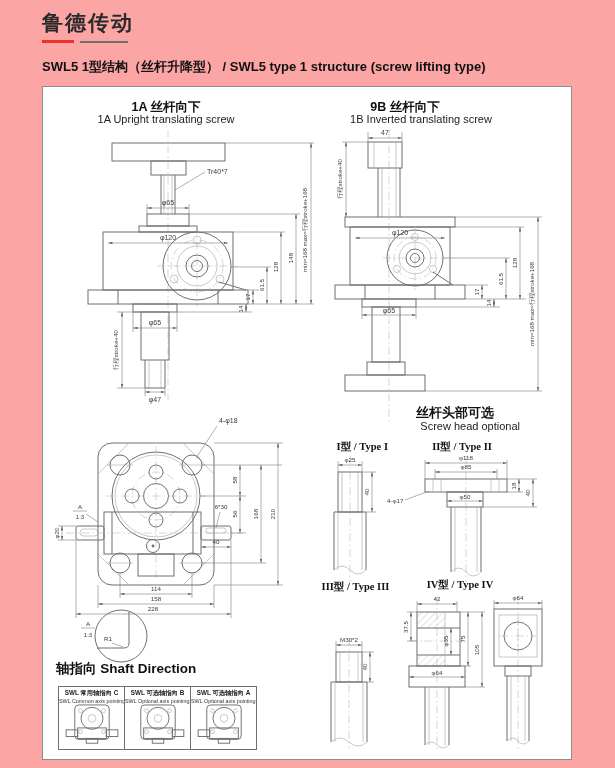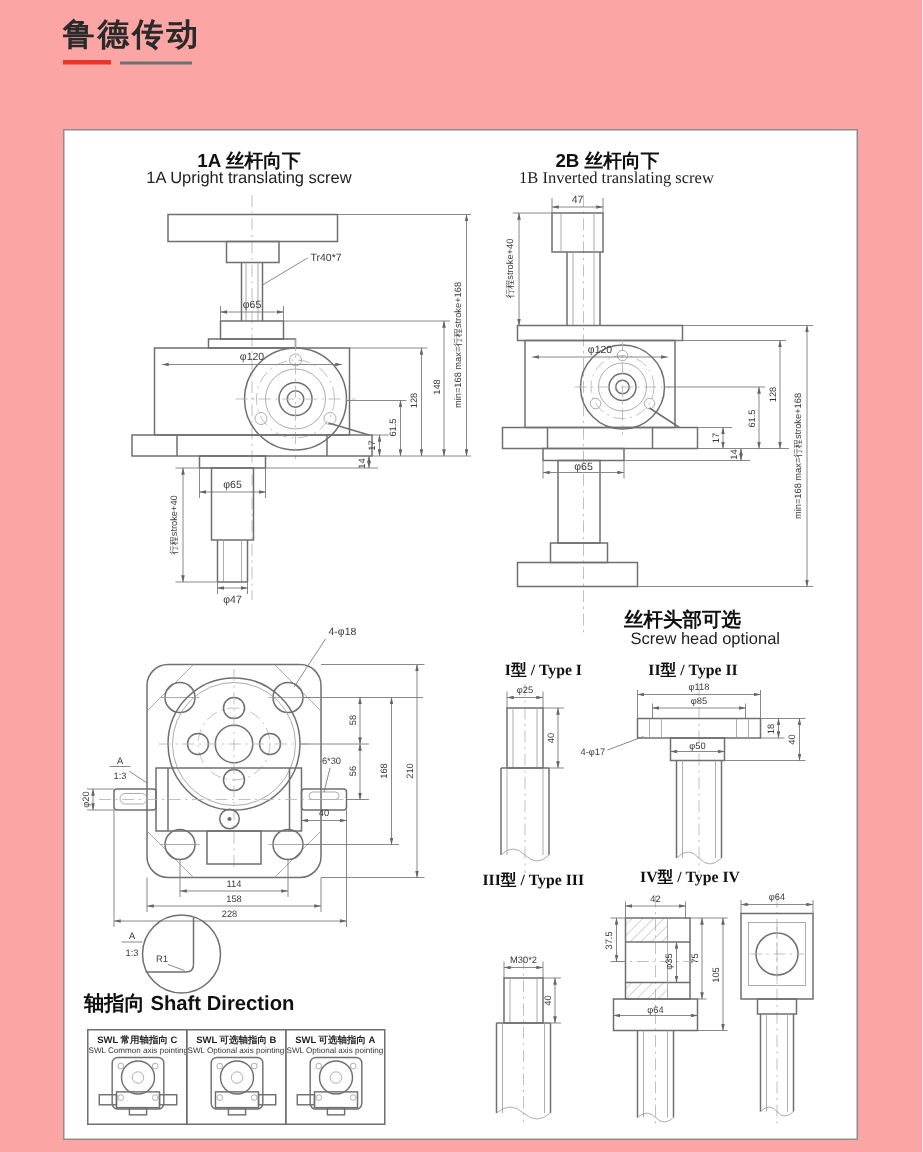--- a/index.html
+++ b/index.html
@@ -42,28 +42,29 @@
       </marker>
       <pattern id="hp" patternUnits="userSpaceOnUse" width="5" height="5" patternTransform="rotate(45)">
         <line x1="0" y1="0" x2="0" y2="5" stroke="#8a8a8a" stroke-width=".5"></line>
       </pattern>
     </defs>
   </svg>
 
   <div class="abs logo" style="left:42px;top:9px;">鲁德传动</div>
   <div class="abs logo-red" style="left:42px;top:40px;width:32px;"></div>
   <div class="abs logo-gray" style="left:80px;top:41px;width:48px;"></div>
+  <div class="abs doc-title" style="left:42px;top:58px;">SWL5 1型结构（丝杆升降型） / SWL5 type 1 structure (screw lifting type)</div>
 
   <div class="abs main-box" style="left:42px;top:86px;width:528px;height:672px;"></div>
 
   <div class="abs sec-zh" style="left:90px;top:99px;width:152px;">1A 丝杆向下</div>
   <div class="abs sec-en" style="left:90px;top:113px;width:152px;text-align:center;">1A Upright translating screw</div>
 
-  <div class="abs sec-zh" style="left:330px;top:99px;width:150px;">2B 丝杆向下</div>
-  <div class="abs sec-en" style="left:336px;top:113px;width:150px;font-family:Liberation Serif, serif;">1B Inverted translating screw</div>
+  <div class="abs sec-zh" style="left:330px;top:99px;width:150px;">9B 丝杆向下</div>
+  <div class="abs sec-en" style="left:346px;top:113px;width:150px;">1B Inverted translating screw</div>
 
   <svg class="abs" style="left:55px;top:126px;" width="268" height="278" viewBox="0 0 268 278">
     <line class="c" x1="113" y1="4" x2="113" y2="274"></line>
     <g class="o">
       <rect x="57" y="17" width="113" height="18"></rect>
       <rect x="96" y="35" width="35" height="14"></rect>
       <line x1="106" y1="49" x2="106" y2="88"></line>
       <line x1="120" y1="49" x2="120" y2="88"></line>
       <line class="t" x1="109" y1="49" x2="109" y2="88"></line>
       <line class="t" x1="117" y1="49" x2="117" y2="88"></line>

